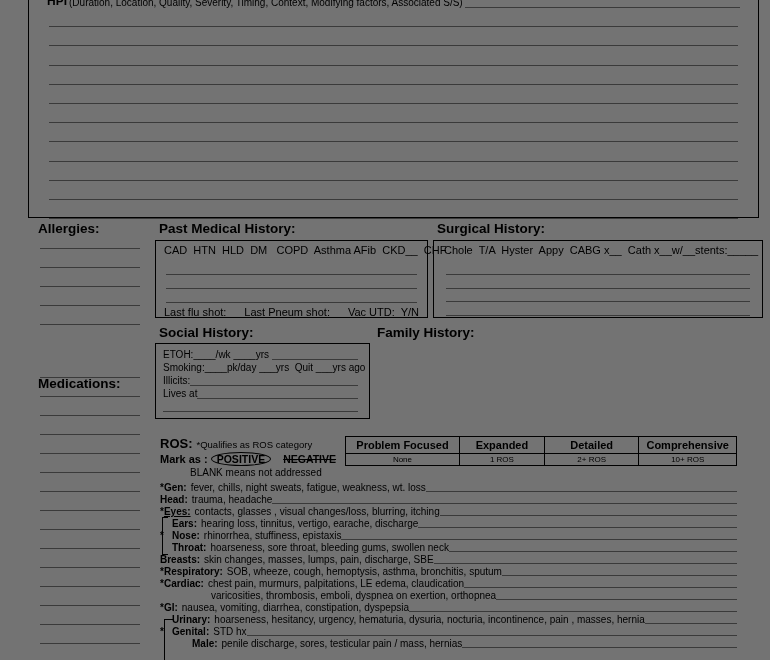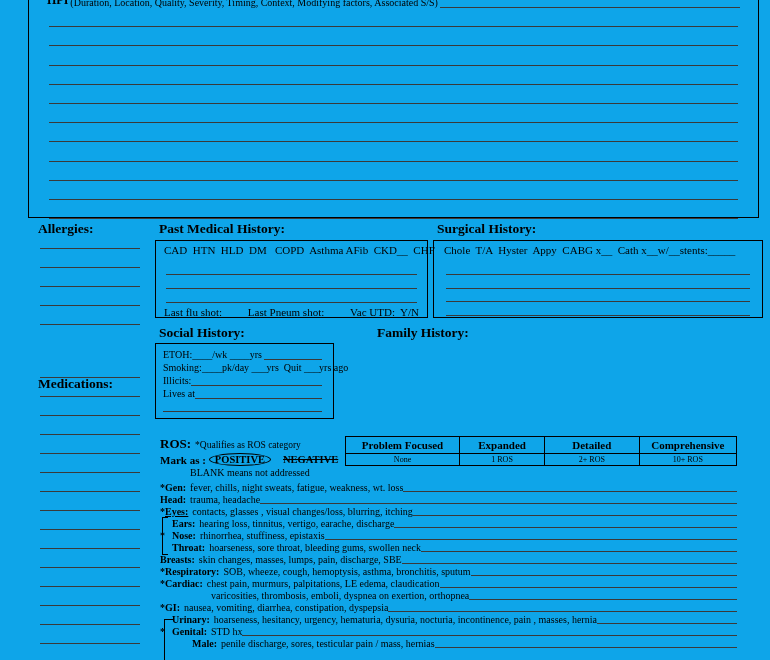--- a/index.html
+++ b/index.html
@@ -1,17 +1,17 @@
 <!DOCTYPE html>
 <html><head>
 <meta charset="utf-8">
 <style>
   html,body{margin:0;padding:0;background:#888;}
-  .page{position:relative;width:770px;height:660px;background:#0ea5e9;color:#000;
-        font-family:Liberation Serif, serif;overflow:hidden;}
+  .page{position:relative;width:770px;height:660px;background:#737373;color:#000;
+        font-family:Liberation Sans, sans-serif;overflow:hidden;}
   .abs{position:absolute;}
   .bline{border-bottom:1px solid #3a3a3a;}
   .row{display:flex;align-items:flex-end;}
   .fill{flex:1;border-bottom:1px solid #3a3a3a;height:2px;}
   
   .hpi-box{left:28px;top:-14px;width:731px;height:232px;border:1.6px solid #000;padding:0 18px;box-sizing:border-box;}
   .hpi-head{height:21px;}
   .hpi-title{font-size:12px;font-weight:bold;white-space:pre;}
   .hpi-cap{font-size:10px;white-space:pre;padding:0 2px 0 2px;}
   .hpi-lines .bline{height:18.2px;margin:0 2px;}
@@ -21,21 +21,21 @@
   .leftlines .bline{height:18px;}
   
   .fbox{border:1.6px solid #000;box-sizing:border-box;font-size:11px;}
   .pmh-box{left:155px;top:240px;width:273px;height:78px;padding:3px 8px;}
   .pmh-box .bline{height:13px;margin:0 2px;}
   .pmh-r1{height:17px;white-space:pre;}
   .pmh-bottom{display:flex;justify-content:space-between;margin-top:3px;white-space:pre;}
   .surg-box{left:433px;top:240px;width:330px;height:78px;padding:3px 10px;}
   .surg-box .bline{height:12.8px;margin:0 2px;}
   .surg-r1{height:17px;white-space:pre;}
-  .soc-box{left:155px;top:343px;width:179px;height:76px;padding:3px 7px;font-size:10px;}
+  .soc-box{left:155px;top:343px;width:215px;height:76px;padding:3px 7px;font-size:10px;}
   .soc-box .row{height:13px;white-space:pre;}
   .soc-box .fill{margin-right:4px;}
   .fam-box{left:373px;top:343px;width:390px;height:78px;padding:3px 9px;font-size:10px;}
   .fam-box .txtrow{height:13px;white-space:pre;}
   .fam-box .bline{height:13px;margin:0 2px;}
   
   .ros-legend{left:160px;top:436px;width:182px;}
   .rl1{display:flex;align-items:baseline;}
   .ros-t{font-size:13px;font-weight:bold;}
   .ros-q{font-size:9.5px;margin-left:4px;}

